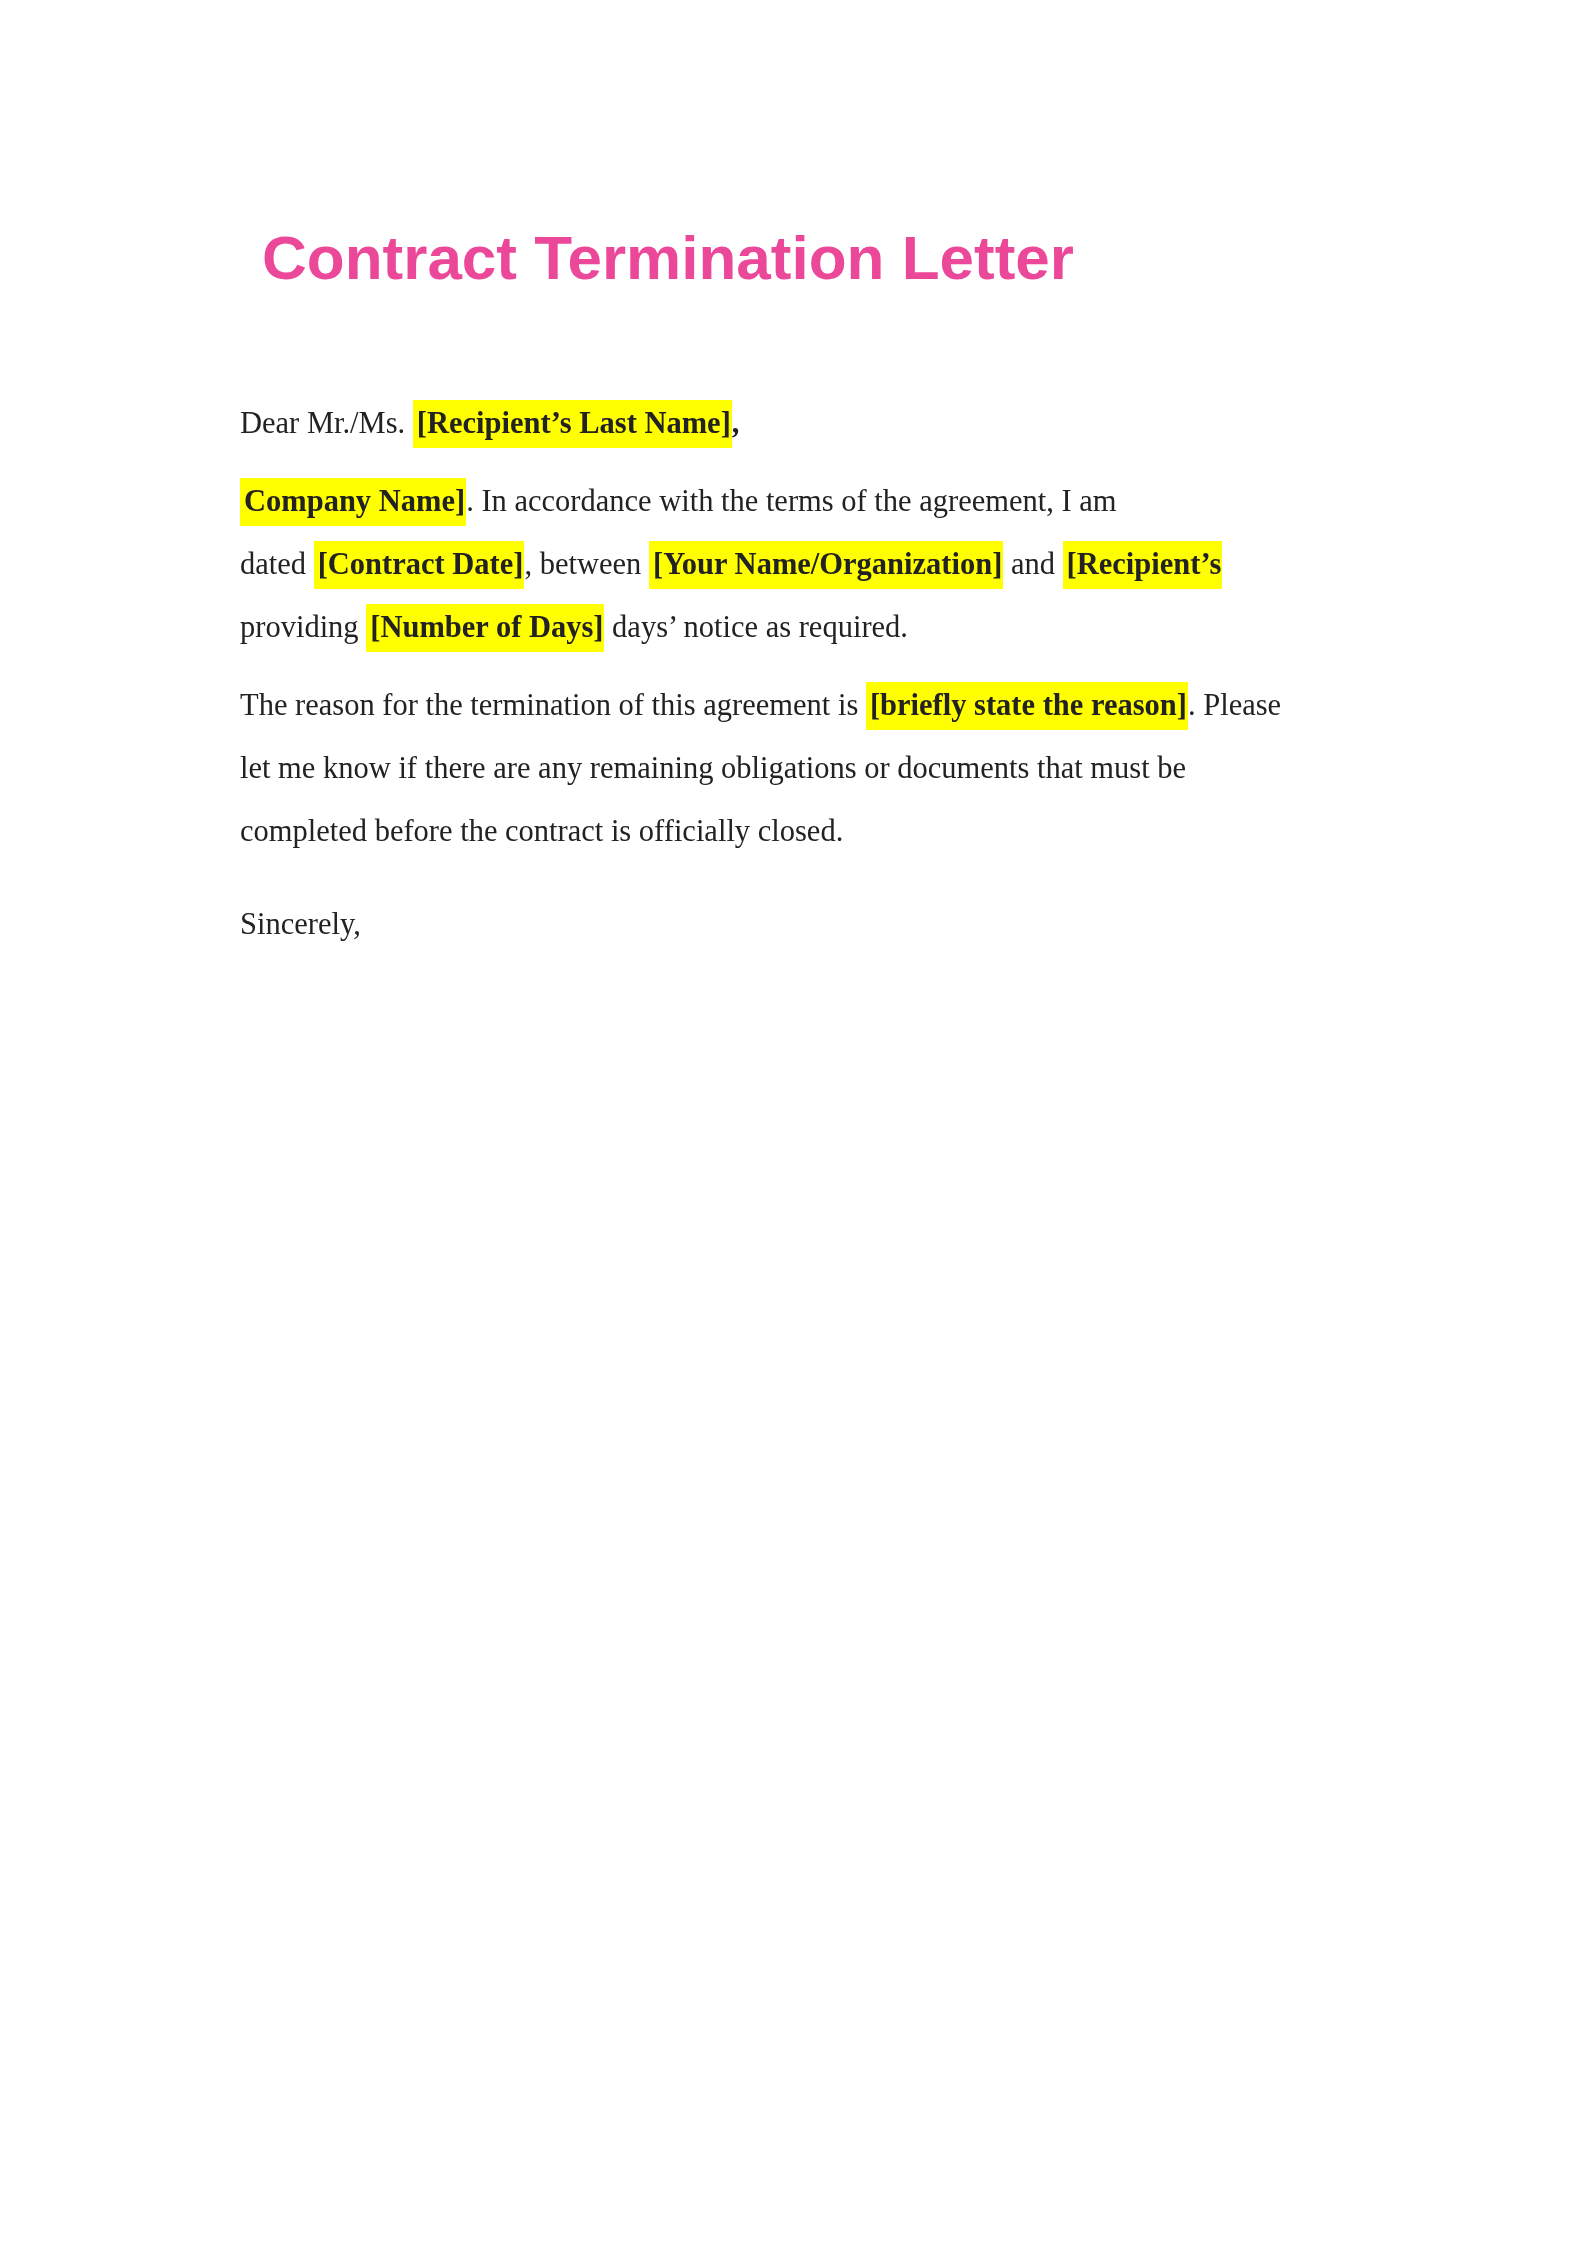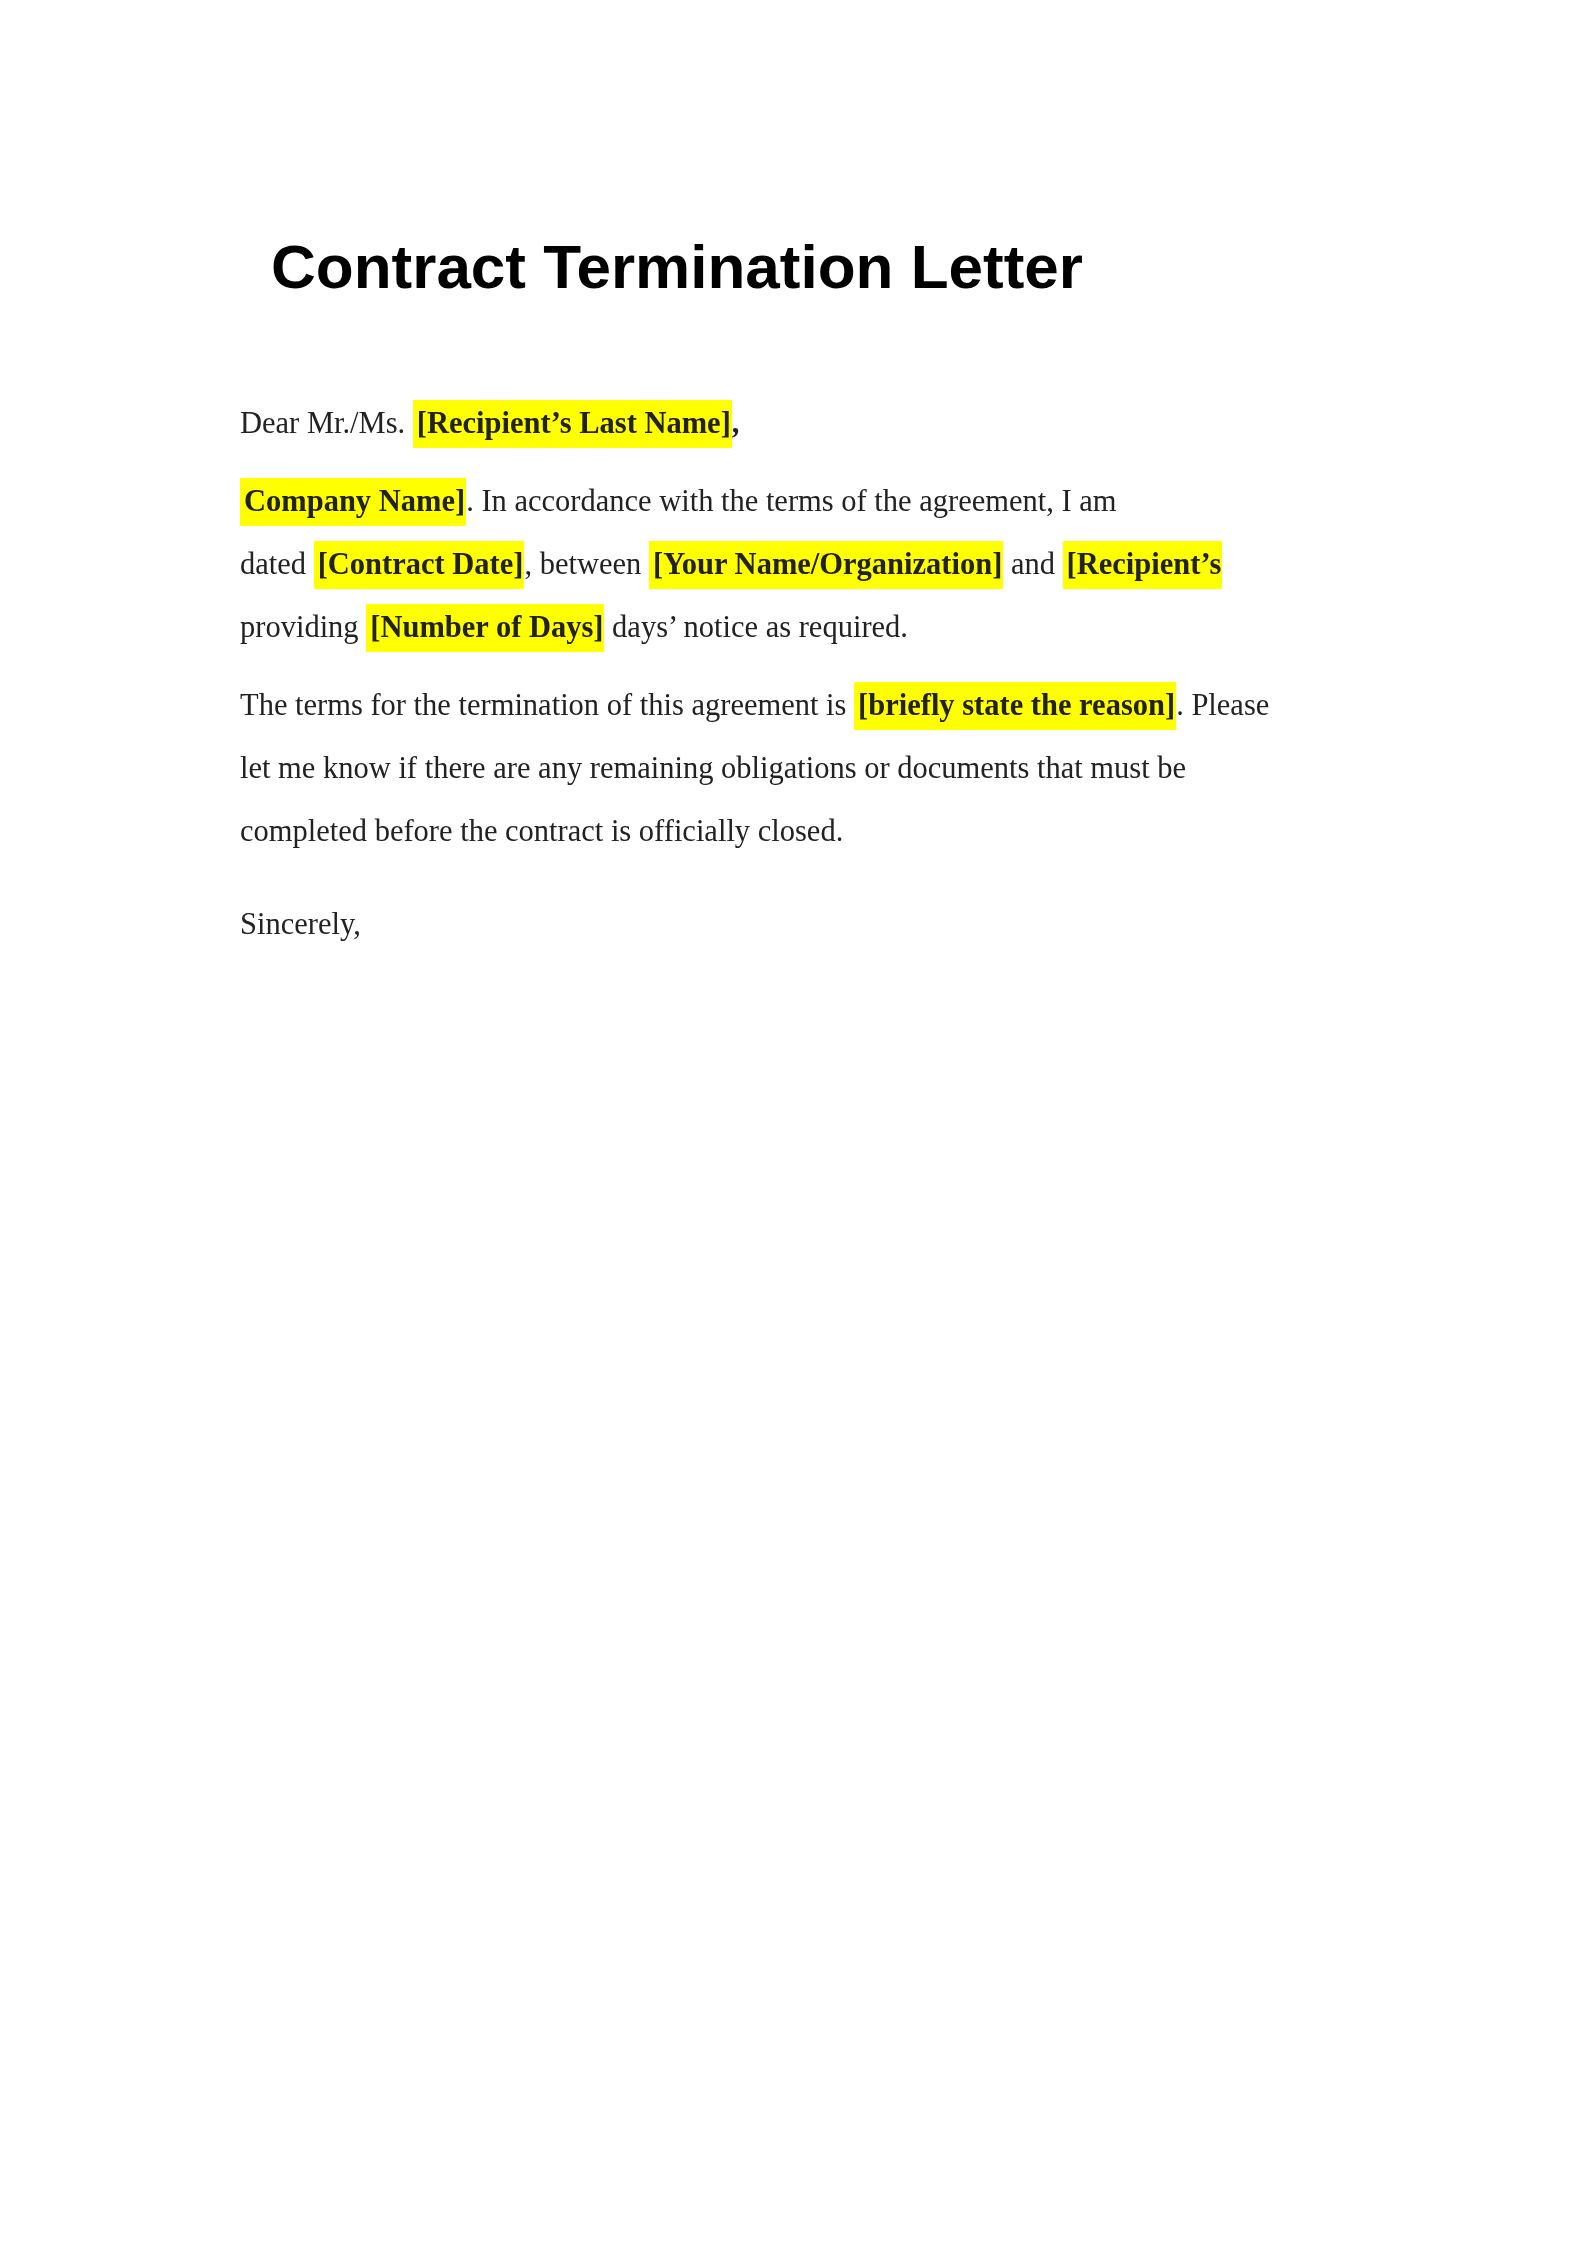--- a/index.html
+++ b/index.html
@@ -24,22 +24,22 @@
     .title {
       position: absolute;
       left: 0;
       top: 218px;
       width: 1336px;
       text-align: center;
       font-family: "Liberation Sans", sans-serif;
       font-weight: bold;
       font-size: 62px;
       line-height: 80px;
-      color: #000000;
-      margin: 9px;
+      color: #ec4899;
+      margin: 0;
     }
     .body {
       position: absolute;
       left: 240px;
       top: 392px;
       width: 1130px;
       font-family: "Liberation Serif", serif;
       font-size: 30.5px;
       color: #222222;
     }
@@ -81,21 +81,21 @@
       </div>
       <div class="line">
         <span>providing </span><span class="hl">[Number of Days]</span><span> days’ notice as required.</span>
       </div>
     </div>
 
     <div class="gap"></div>
 
     <div>
       <div class="line">
-        <span>The terms for the termination of this agreement is </span><span class="hl">[briefly state the reason]</span><span>. Please</span>
+        <span>The reason for the termination of this agreement is </span><span class="hl">[briefly state the reason]</span><span>. Please</span>
       </div>
       <div class="line">
         <span>let me know if there are any remaining obligations or documents that must be</span>
       </div>
       <div class="line">
         <span>completed before the contract is officially closed.</span>
       </div>
     </div>
 
     <div class="gap"></div>

